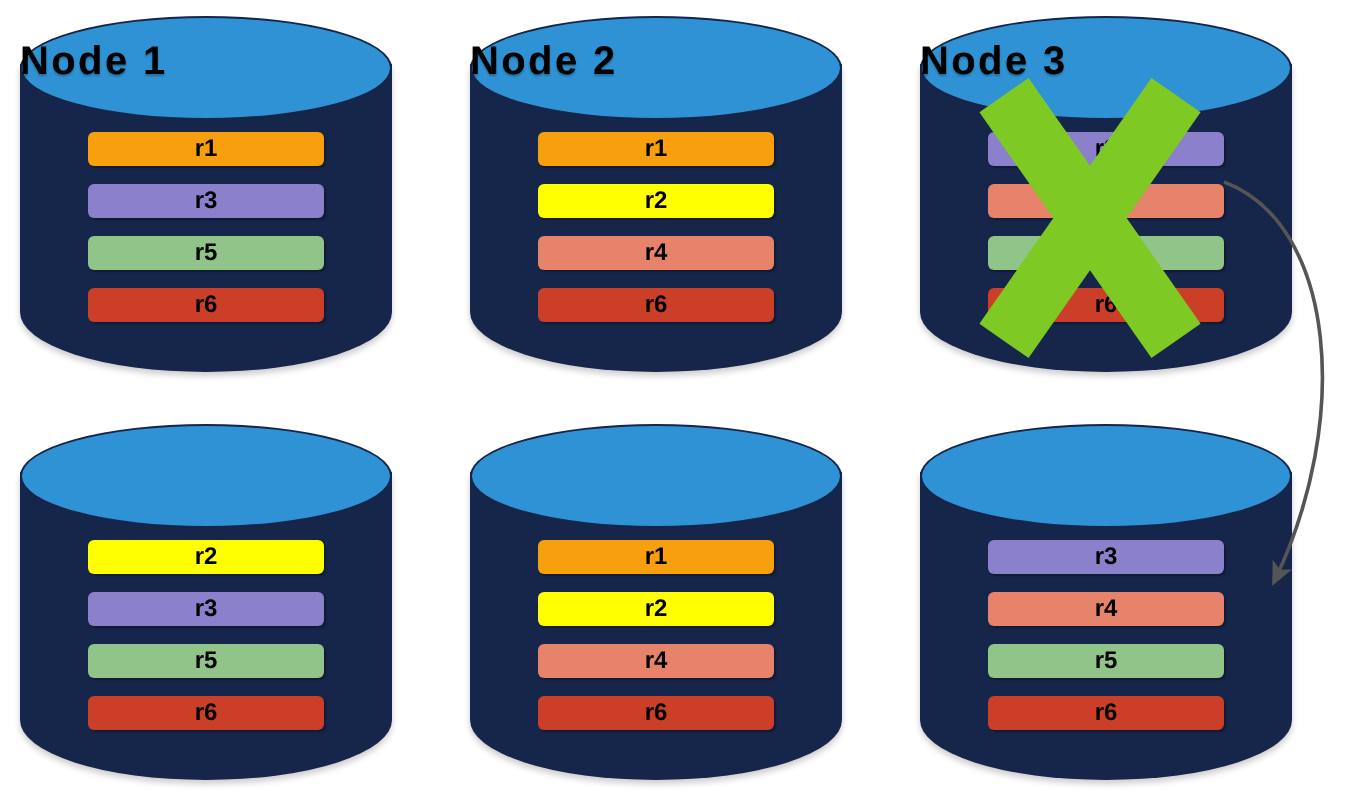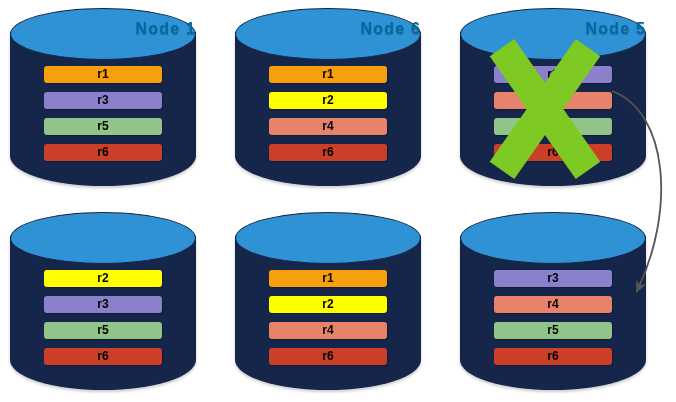--- a/index.html
+++ b/index.html
@@ -44,23 +44,23 @@
     background: #2e92d4;
     border-radius: 50% / 50%;
     border: 1.5px solid #16254a;
     box-sizing: border-box;
   }
   .node-label {
     position: absolute;
     left: 0;
     top: 12px;
     width: 186px;
-    text-align: right;
-    color: #0369a1;
-    font-size: 16px;
+    text-align: left;
+    color: #000000;
+    font-size: 20px;
     font-weight: bold;
     letter-spacing: 1.2px;
     text-shadow: 0 1px 1px rgba(0,0,0,0.25);
     z-index: 4;
     pointer-events: none;
   }
   .rows {
     position: absolute;
     left: 34px;
     top: 58px;
@@ -119,32 +119,32 @@
       <div class="rows">
         <div class="row" style="background: rgb(247, 159, 12);">r1</div>
         <div class="row" style="background: rgb(139, 128, 203);">r3</div>
         <div class="row" style="background: rgb(145, 196, 136);">r5</div>
         <div class="row" style="background: rgb(203, 63, 41);">r6</div>
       </div>
     </div>
     <div class="node" style="left: 235px; top: 8px;">
       <div class="cyl-body" style="background: rgb(22, 37, 74);"></div>
       <div class="cyl-top" style="background: rgb(46, 146, 212);"></div>
-      <div class="node-label">Node 6</div>
+      <div class="node-label">Node 2</div>
       <div class="rows">
         <div class="row" style="background: rgb(247, 159, 12);">r1</div>
         <div class="row" style="background: rgb(255, 255, 0);">r2</div>
         <div class="row" style="background: rgb(231, 130, 107);">r4</div>
         <div class="row" style="background: rgb(203, 63, 41);">r6</div>
       </div>
     </div>
     <div class="node" style="left: 460px; top: 8px;">
       <div class="cyl-body" style="background: rgb(22, 37, 74);"></div>
       <div class="cyl-top" style="background: rgb(46, 146, 212);"></div>
-      <div class="node-label">Node 5</div>
+      <div class="node-label">Node 3</div>
       <div class="rows">
         <div class="row" style="background: rgb(139, 128, 203);">r3</div>
         <div class="row" style="background: rgb(231, 130, 107);">r4</div>
         <div class="row" style="background: rgb(145, 196, 136);">r5</div>
         <div class="row" style="background: rgb(203, 63, 41);">r6</div>
       </div>
       <div class="x-mark" style="left: 12px; top: 28px; width: 146px; height: 146px;">
         <div class="x-bar a" style="background: rgb(126, 201, 36);"></div>
         <div class="x-bar b" style="background: rgb(126, 201, 36);"></div>
       </div>

